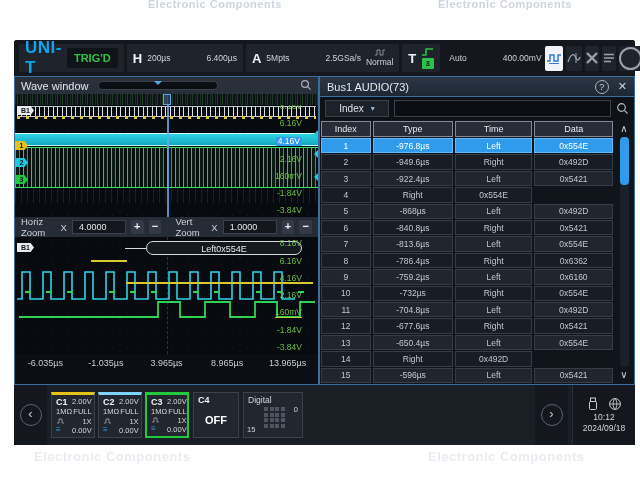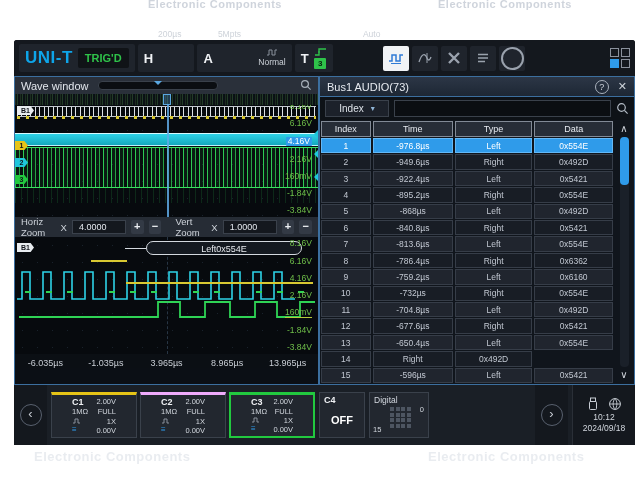--- a/index.html
+++ b/index.html
@@ -13,21 +13,21 @@
 
   .screen{position:absolute;left:14px;top:40px;width:621px;height:405px;background:#0a0e13;border-radius:3px;
           display:flex;flex-direction:column;color:#d2d7de;}
 
   
   .toolbar{height:36px;background:#14181e;display:flex;align-items:center;padding:0 5px;gap:3px;flex:none;border-radius:3px 3px 0 0;}
   .tb-group{background:#1f242c;height:28px;display:flex;align-items:center;padding:0 6px;gap:5px;border-radius:2px;}
   .brand{font-size:17px;font-weight:bold;color:#0ea5e9;letter-spacing:.5px;background:transparent;}
   .trigd{background:#101317;color:#2fc24a;font-weight:bold;font-size:11px;padding:4px 7px;border-radius:2px;}
   .big-letter{font-size:13px;font-weight:bold;color:#f0f2f5;}
-  .two-line{display:flex;flex-direction:column;font-size:8.5px;color:#cdd2d9;line-height:1.25;gap:36px;}
+  .two-line{display:flex;flex-direction:row;font-size:8.5px;color:#cdd2d9;line-height:1.25;gap:36px;}
   .two-line.right{text-align:right;}
   .mini-col{display:flex;flex-direction:column;align-items:center;font-size:8.5px;color:#cdd2d9;gap:1px;}
   .t-badge{width:12px;height:11px;background:#2fc24a;color:#06230d;font-size:8px;font-weight:bold;
            display:flex;align-items:center;justify-content:center;border-radius:1px;}
   .auto-col{margin-left:6px;}
   .icon-btn{width:26px;height:25px;background:#1f242c;border-radius:2px;display:flex;align-items:center;justify-content:center;}
   .icon-btn.active{background:#f1f3f6;}
   .ring{width:19px;height:19px;border:2px solid #9aa2ad;border-radius:50%;}
   .spacer{flex:1;}
   .grid-icon{display:grid;grid-template-columns:9px 9px;grid-template-rows:9px 9px;gap:2px;}
@@ -66,21 +66,21 @@
   .vcursor{position:absolute;left:50%;top:0;bottom:0;width:2px;background:rgba(95,170,230,.85);}
   .dotline{position:absolute;left:50%;top:0;bottom:0;width:0;border-left:1px dashed rgba(100,135,170,.35);}
 
   .chmarks span{position:absolute;left:0;width:13px;height:9px;font-size:7px;font-weight:bold;color:#10131a;text-align:center;line-height:9px;
      clip-path:polygon(0 0,72% 0,100% 50%,72% 100%,0 100%);}
   .chmarks span:nth-child(1){top:36px;background:#e6c417;}
   .chmarks span:nth-child(2){top:53px;background:#1fc7dc;}
   .chmarks span:nth-child(3){top:70px;background:#22c93f;}
   .rarrow{position:absolute;right:0;width:0;height:0;border:4px solid transparent;border-right-color:#1fc7dc;}
 
-  .vlabels span{position:absolute;right:6px;font-size:8.5px;line-height:9px;color:#6fbf49;}
+  .vlabels span{position:absolute;right:16px;font-size:8.5px;line-height:9px;color:#6fbf49;}
   .vlabels.u span:nth-child(1){top:-3px;}
   .vlabels.u span:nth-child(2){top:14px;}
   .vlabels.u span:nth-child(3){top:32px;background:#2f9bea;color:#fff;padding:0 2px;border-radius:1px;}
   .vlabels.u span:nth-child(4){top:50px;}
   .vlabels.u span:nth-child(5){top:67px;}
   .vlabels.u span:nth-child(6){top:84px;}
   .vlabels.u span:nth-child(7){top:101px;}
   .vlabels.l span:nth-child(1){top:2px;}
   .vlabels.l span:nth-child(2){top:20px;}
   .vlabels.l span:nth-child(3){top:37px;}
@@ -142,24 +142,24 @@
   .scrollbar{width:20px;flex:none;display:flex;flex-direction:column;align-items:center;background:#10151c;padding:1px 0;}
   .sc-arrow{height:16px;color:#cfd4db;font-size:10px;line-height:16px;}
   .sc-track{flex:1;width:9px;background:#1a2029;border-radius:4px;position:relative;}
   .sc-thumb{position:absolute;top:0;left:0;width:9px;height:48px;background:#2f9bea;border-radius:4px;}
 
   
   .bottombar{height:60px;flex:none;background:#1a1f26;display:flex;align-items:center;gap:4px;padding:0;border-radius:0 0 3px 3px;}
   .rail{width:33px;align-self:stretch;background:#14181e;display:flex;align-items:center;justify-content:center;flex:none;}
   .circ{width:20px;height:20px;border:1px solid #58606e;border-radius:50%;color:#c8cdd4;font-size:13px;line-height:18px;text-align:center;}
   .chboxes{display:flex;gap:3px;}
-  .chbox{width:86px;height:46px;background:#22272f;border:1px solid #3a414b;box-sizing:border-box;
-         display:grid;grid-template-columns:1fr 1fr;align-content:space-between;padding:2px 20px;font-size:7.5px;color:#d2d7de;}
+  .chbox{width:44px;height:46px;background:#22272f;border:1px solid #3a414b;box-sizing:border-box;
+         display:grid;grid-template-columns:1fr 1fr;align-content:space-between;padding:2px 4px;font-size:7.5px;color:#d2d7de;}
   .chbox:nth-child(1){border-top:3px solid #e6c417;}
-  .chbox:nth-child(2){border-top:3px solid #f0abfc;}
+  .chbox:nth-child(2){border-top:3px solid #7dd3fc;}
   .chbox:nth-child(3){border:2px solid #22c93f;border-top:3px solid #22c93f;}
   .chbox .id{font-size:9px;font-weight:bold;color:#f0f2f5;}
   .chbox .r{text-align:right;}
   .chbox .gnd{color:#2f9bea;font-size:8px;line-height:7px;}
   .chbox .coup{color:#8a919c;}
   .c4box{width:46px;height:46px;background:#22272f;border:1px solid #3a414b;box-sizing:border-box;display:flex;flex-direction:column;padding:2px 4px;}
   .c4box .id{font-size:9px;font-weight:bold;color:#f0f2f5;}
   .c4box .off{flex:1;display:flex;align-items:center;justify-content:center;font-size:11px;font-weight:bold;color:#fff;}
   .digbox{width:60px;height:46px;background:#22272f;border:1px solid #3a414b;box-sizing:border-box;position:relative;
           font-size:8.5px;color:#d2d7de;padding:2px 4px;}
@@ -365,22 +365,22 @@
         <svg width="13" height="13" viewBox="0 0 13 13">
           <circle cx="5.5" cy="5.5" r="3.8" fill="none" stroke="#b4bcc6" stroke-width="1.2"></circle>
           <path d="M8.4,8.4 L11.6,11.6" stroke="#b4bcc6" stroke-width="1.2"></path>
         </svg>
       </div>
       <div class="tablewrap">
         <div class="tgrid">
           <div class="thead tcells">
 
           <span>Index</span>
+              <span>Type</span>
               <span>Time</span>
-              <span>Type</span>
               <span>Data</span>
             </div>
           <div class="trows">
 
           <div class="trow tcells selected">
               <span>1</span>
               <span>-976.8µs</span>
               <span>Left</span>
               <span>0x554E</span>
             </div>
@@ -391,21 +391,20 @@
               <span>0x492D</span>
             </div>
               <div class="trow tcells">
               <span>3</span>
               <span>-922.4µs</span>
               <span>Left</span>
               <span>0x5421</span>
             </div>
               <div class="trow tcells">
               <span>4</span>
-              <span>-895.2µs</span>
               <span>Right</span>
               <span>0x554E</span>
             </div>
               <div class="trow tcells">
               <span>5</span>
               <span>-868µs</span>
               <span>Left</span>
               <span>0x492D</span>
             </div>
               <div class="trow tcells">

